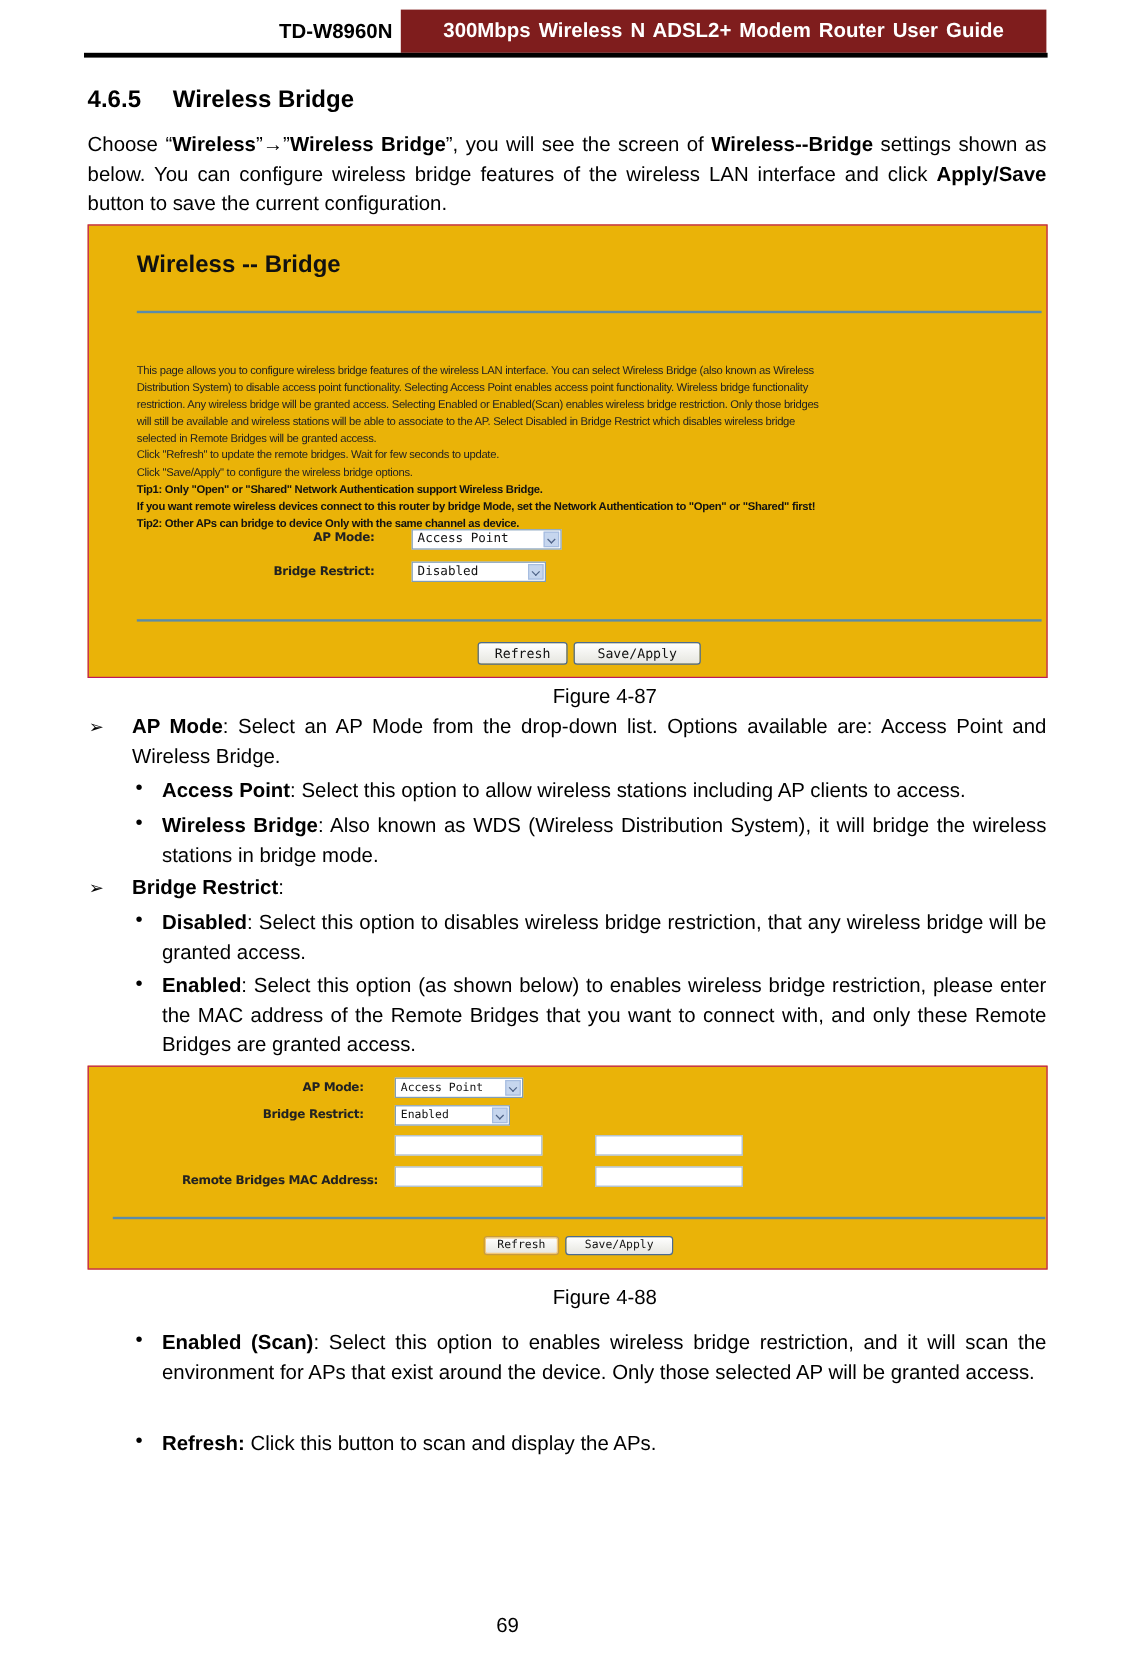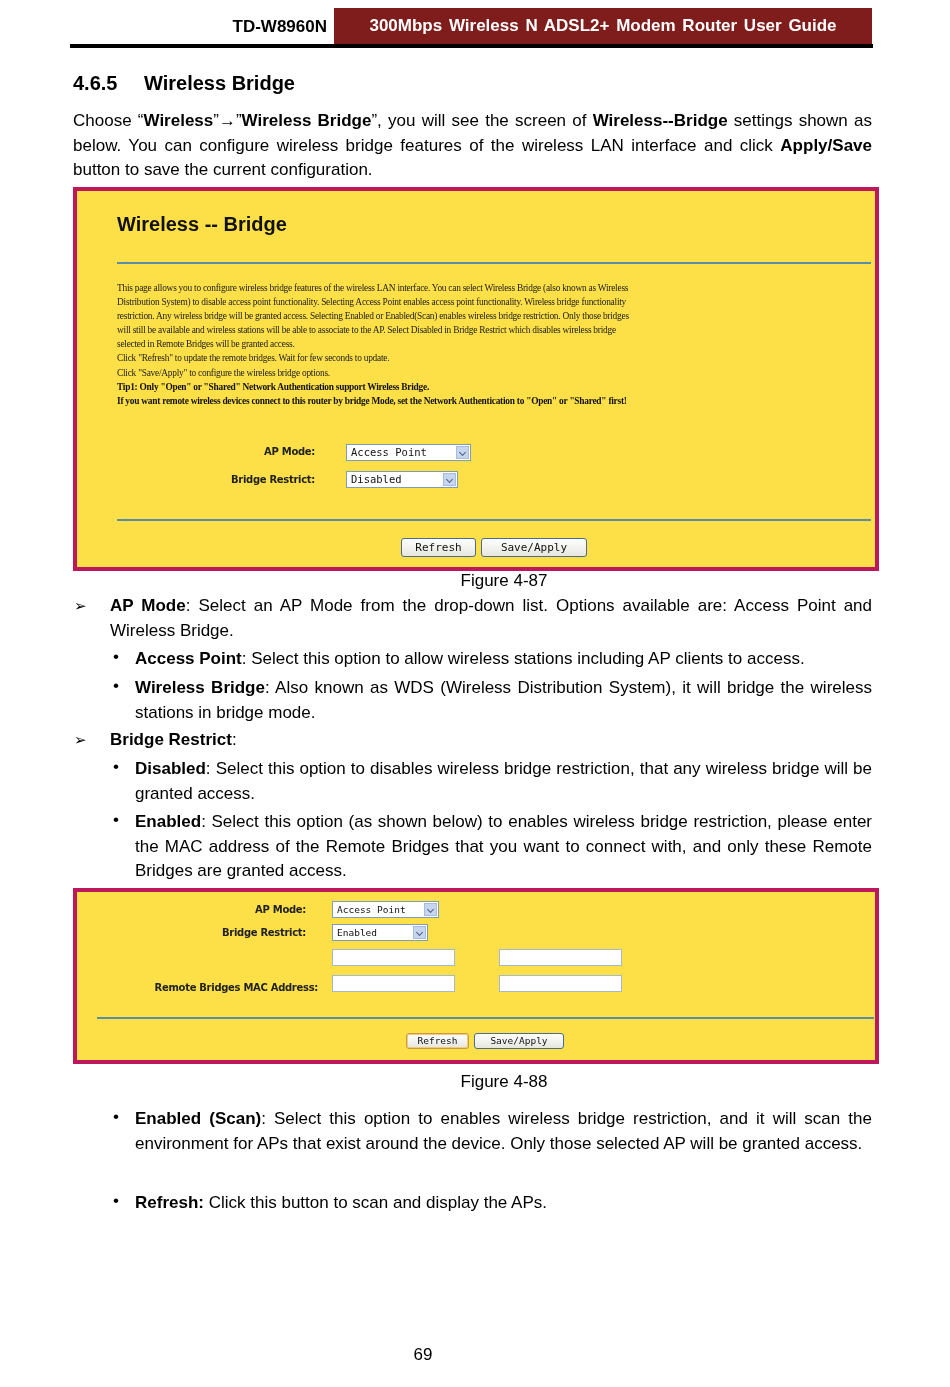--- a/index.html
+++ b/index.html
@@ -14,29 +14,29 @@
                font-weight:bold; font-size:17px; line-height:36px; text-align:center; word-spacing:2px; }
   .hdr-rule { left:70px; top:44px; width:803px; height:4px; background:#000; }
 
   .section-title { left:73px; top:72px; font-size:20px; font-weight:bold; }
   .section-title .num { display:inline-block; width:71px; }
 
   .para { font-size:17px; line-height:24.5px; text-align:justify; }
   .intro { left:73px; top:109px; width:799px; }
 
   
-  .frame { border:4px solid #be185d; background:#fde047; }
+  .frame { border:1px solid #be185d; background:#eab308; }
   .fig1 { left:73px; top:187px; width:798px; height:376px; }
   .fig2 { left:73px; top:888px; width:798px; height:168px; }
 
   .ui-title { font-family:"Liberation Sans", sans-serif; font-weight:bold; font-size:20px; color:#111; }
   .hline { height:2px; background:#5b8ca8; }
 
-  .desc { font-family:Liberation Serif, serif; font-size:9.4px; line-height:14.1px; color:#222;
-          letter-spacing:-0.25px; white-space:nowrap; }
+  .desc { font-family:Liberation Sans, sans-serif; font-size:9.4px; line-height:14.1px; color:#222;
+          letter-spacing:-0.25px; white-space:nowrap;margin-top:24px; }
   .desc .b { font-weight:bold; color:#111; }
 
   .lbl { font-family:"DejaVu Sans", sans-serif; font-weight:bold; font-size:10px; color:#222;
          text-align:right; letter-spacing:-0.3px; }
   .sel { border:1px solid #7f9db9; background:#fff; height:17px; box-sizing:border-box;
          font-family:"DejaVu Sans Mono", monospace; font-size:10.5px; line-height:15px; padding-left:4px; color:#111; }
   .sel .arrow { position:absolute; right:1px; top:1px; width:13px; height:13px; background:#c6d6ee;
                 border:1px solid #a7bde0; box-sizing:border-box; }
   .sel .arrow::after { content:""; position:absolute; left:3px; top:3px; width:4px; height:4px;
                 border-right:1.5px solid #4d6185; border-bottom:1.5px solid #4d6185; transform:rotate(45deg); }
@@ -76,20 +76,21 @@
   <div class="abs desc" style="left:40px;top:90px;">
     <div>This page allows you to configure wireless bridge features of the wireless LAN interface. You can select Wireless Bridge (also known as Wireless</div>
     <div>Distribution System) to disable access point functionality. Selecting Access Point enables access point functionality. Wireless bridge functionality</div>
     <div>restriction. Any wireless bridge will be granted access. Selecting Enabled or Enabled(Scan) enables wireless bridge restriction. Only those bridges</div>
     <div>will still be available and wireless stations will be able to associate to the AP. Select Disabled in Bridge Restrict which disables wireless bridge</div>
     <div>selected in Remote Bridges will be granted access.</div>
     <div>Click "Refresh" to update the remote bridges. Wait for few seconds to update.</div>
     <div>Click "Save/Apply" to configure the wireless bridge options.</div>
     <div class="b">Tip1: Only "Open" or "Shared" Network Authentication support Wireless Bridge.</div>
     <div class="b">If you want remote wireless devices connect to this router by bridge Mode, set the Network Authentication to "Open" or "Shared" first!</div>
+    <div class="b">Tip2: Other APs can bridge to device Only with the same channel as device.</div>
   </div>
 
   <div class="abs lbl" style="left:120px;top:255px;width:118px;">AP Mode:</div>
   <div class="abs sel" style="left:269px;top:253px;width:125px;">
     <span>Access Point</span>
     <span class="arrow"></span>
   </div>
 
   <div class="abs lbl" style="left:120px;top:283px;width:118px;">Bridge Restrict:</div>
   <div class="abs sel" style="left:269px;top:280px;width:112px;">

